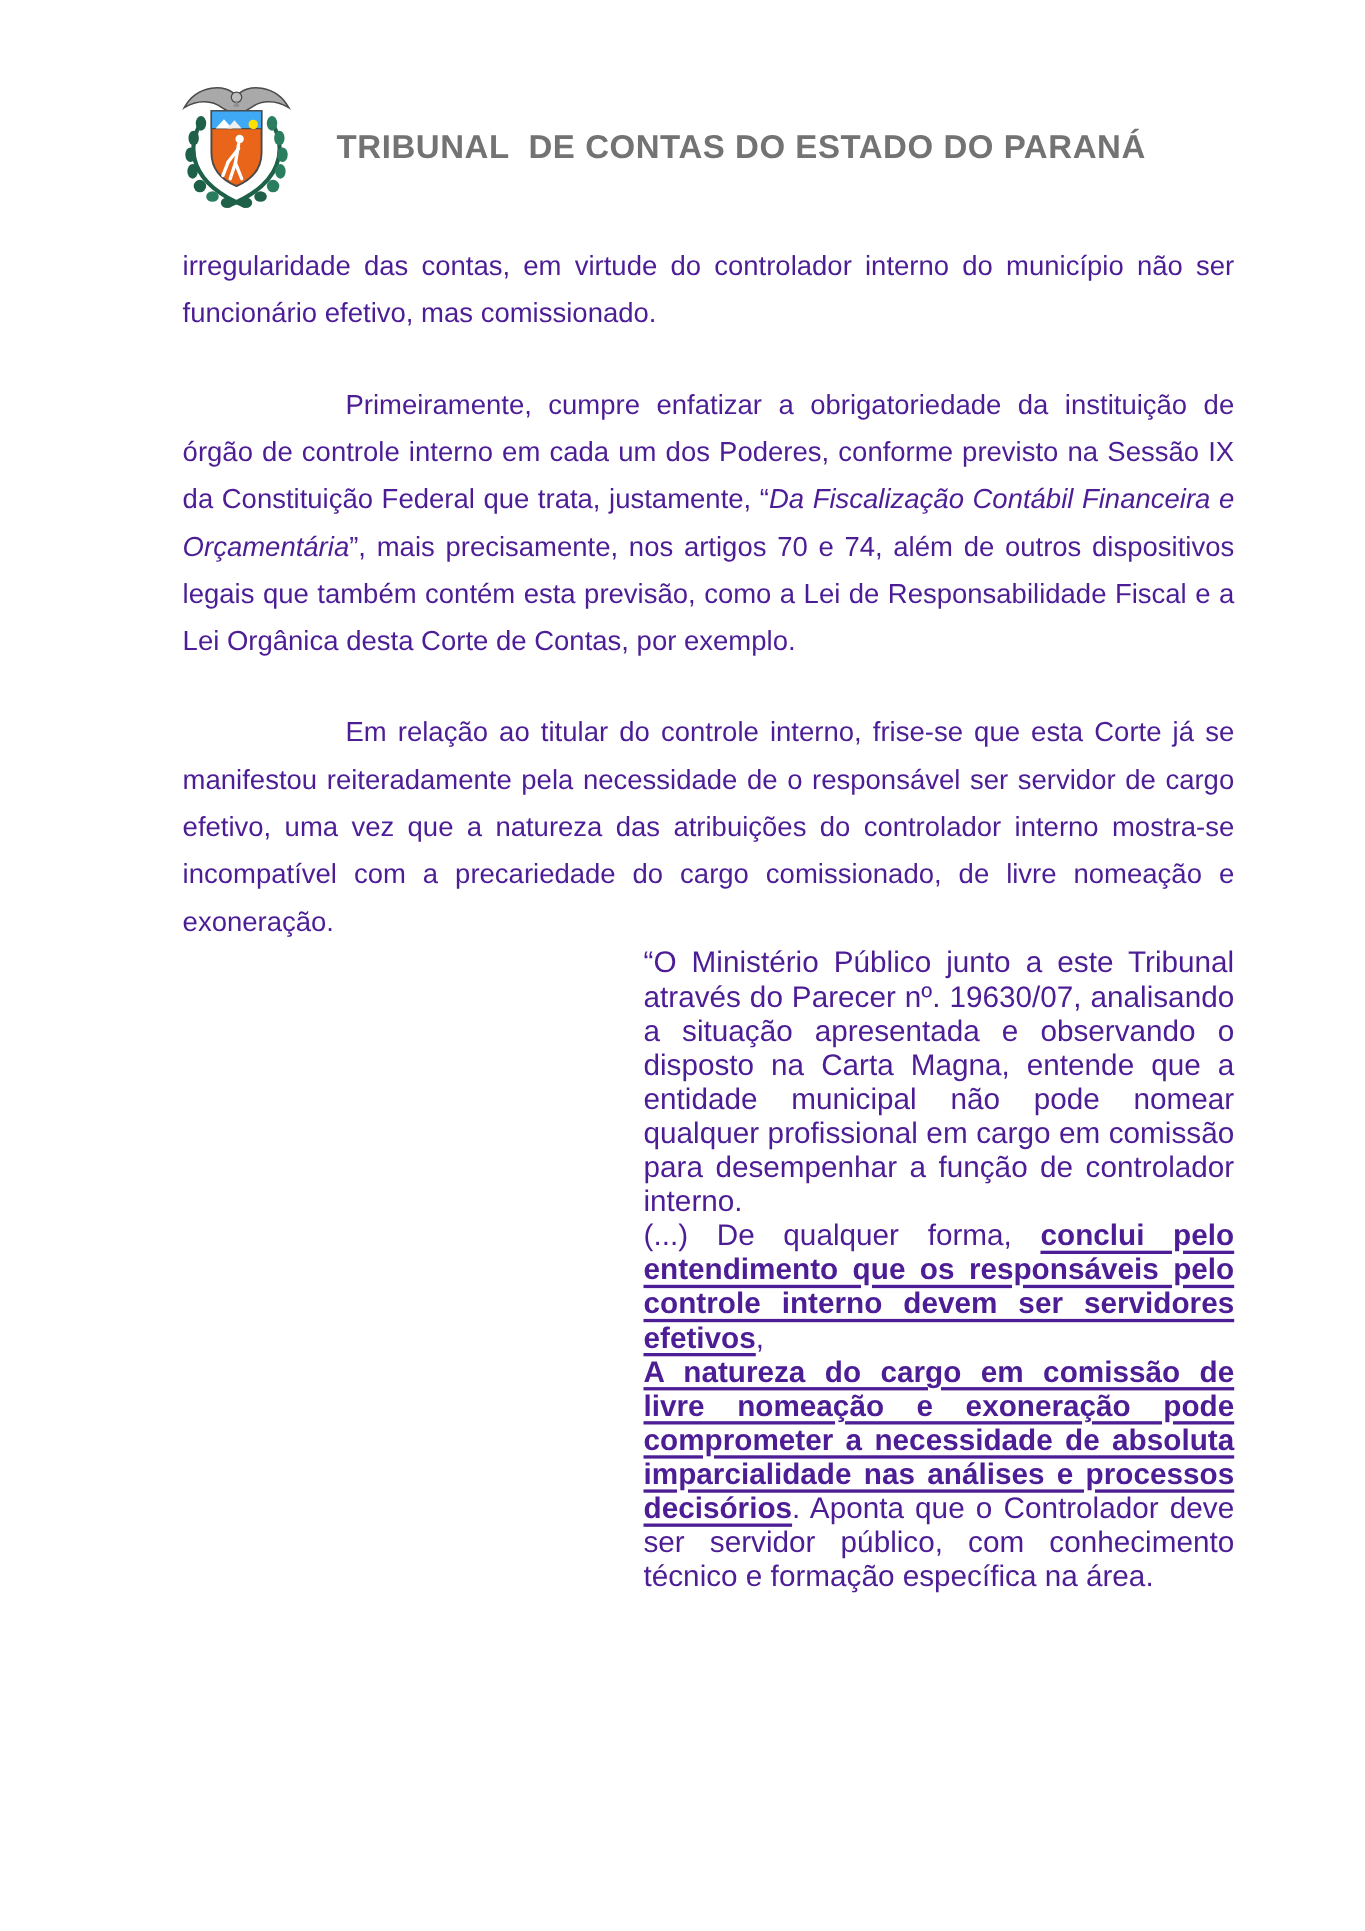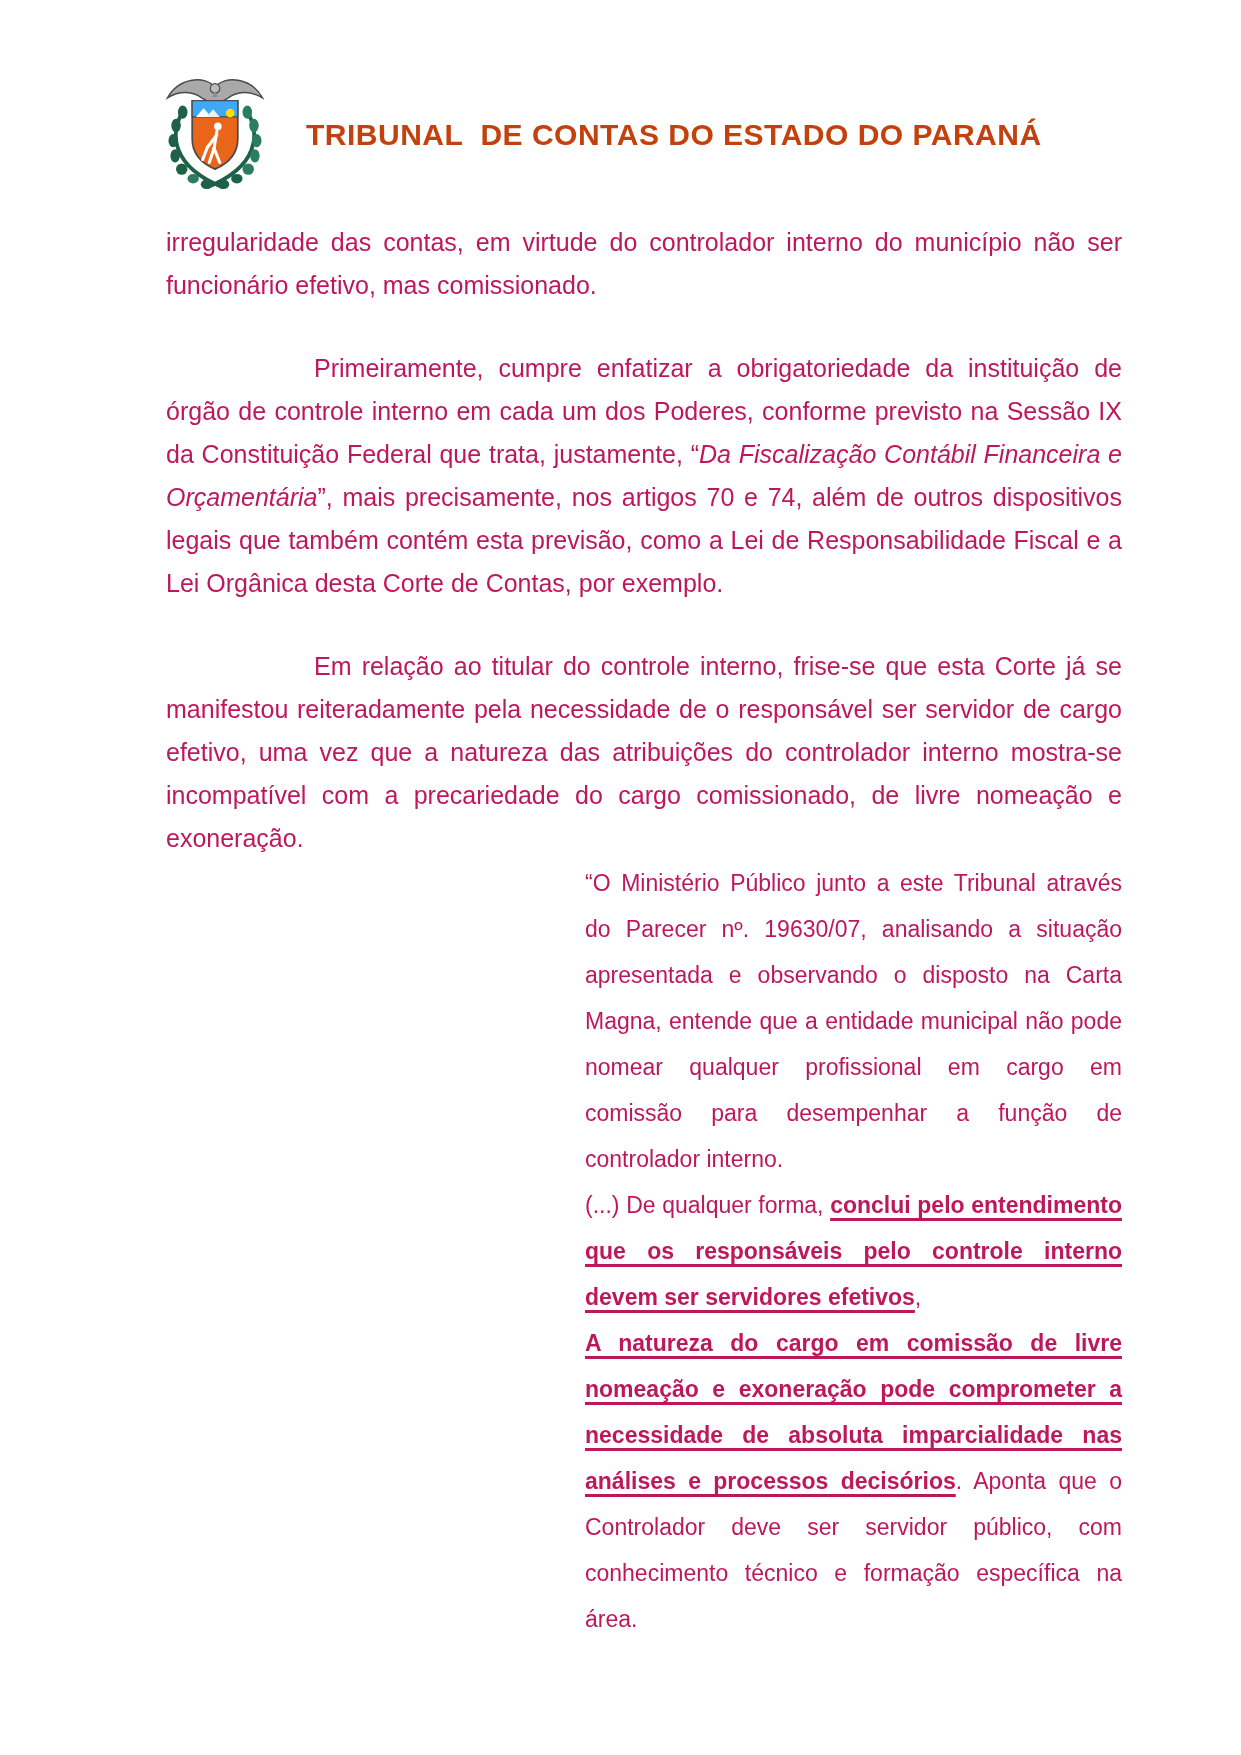--- a/index.html
+++ b/index.html
@@ -21,40 +21,40 @@
     height: 124px;
   }
   .doc-title {
     position: absolute;
     left: 306px;
     top: 118px;
     font-size: 30px;
     font-weight: bold;
     letter-spacing: 0.5px;
     white-space: pre;
-    color: #c2410c;
+    color: #737373;
   }
   .content {
     position: absolute;
     left: 166px;
     top: 221px;
     width: 956px;
   }
   .content p {
     margin: 0;
     text-align: justify;
     font-size: 25px;
     line-height: 43px;
-    color: #be185d;
+    color: #4c1d95;
   }
   .content p.indent { text-indent: 148px; margin-top: 40px; }
   .bq p {
     margin-left: 419px;
-    font-size: 23px;
-    line-height: 46px;
+    font-size: 27px;
+    line-height: 31px;
   }
   .run-italic { font-style: italic; }
   .run-bold-underline {
     font-weight: bold;
     text-decoration: underline;
     text-decoration-thickness: 2.5px;
     text-underline-offset: 5px;
   }
 </style>
 </head>

